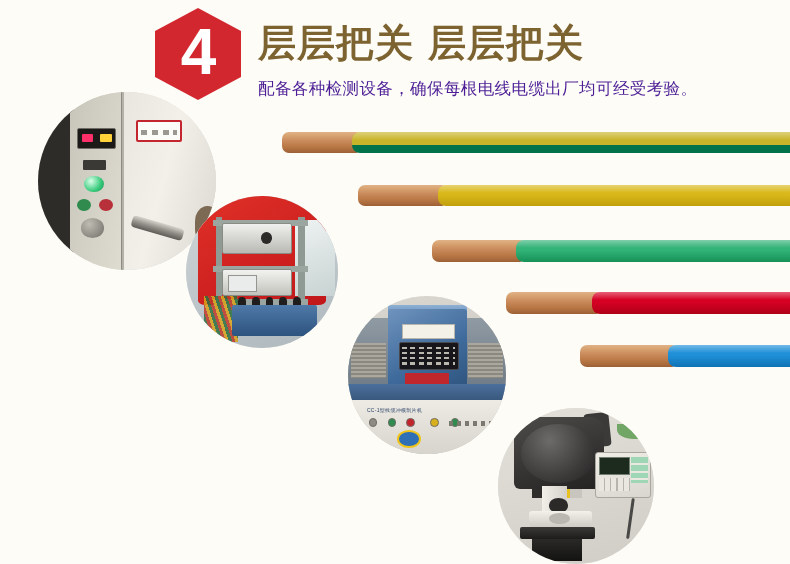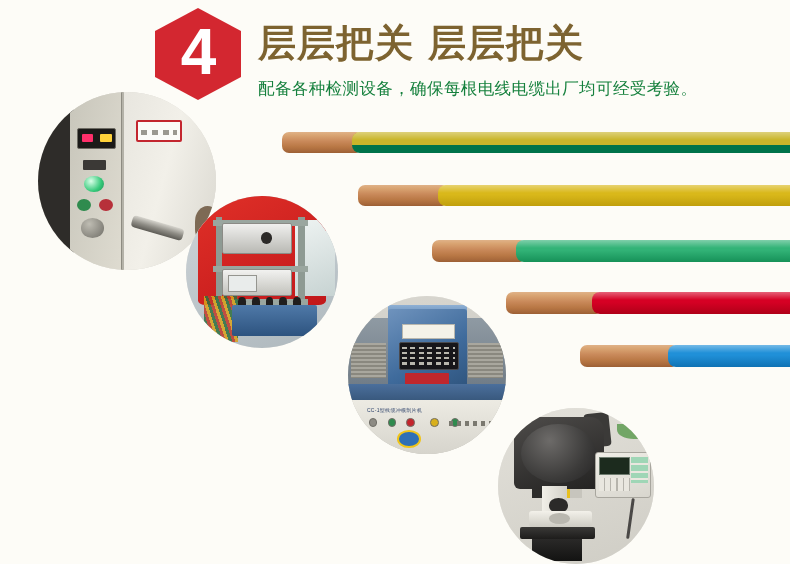--- a/index.html
+++ b/index.html
@@ -213,21 +213,21 @@
 <div id="page" style="background: rgb(253, 252, 247);">
 
   <div class="hex-badge" style="background: rgb(211, 39, 48);">
     <span class="hex-num">4</span>
   </div>
 
   <div class="title" style="color: rgb(125, 99, 48);">
     <span>层层把关</span><span class="gap"></span><span>层层把关</span>
   </div>
 
-  <div class="subtitle" style="color: #15803d;">配备各种检测设备，确保每根电线电缆出厂均可经受考验。</div>
+  <div class="subtitle" style="color: #4c1d95;">配备各种检测设备，确保每根电线电缆出厂均可经受考验。</div>
 
   <div id="wire-layer">
       <div class="wire" style="left: 282px; top: 132px; height: 21px; width: 508px;">
         <div class="copper" style="width: 76px;"></div>
         <div class="sheath split" style="width: 438px;">
           <div class="band" style="top: 0px; height: 62%; background: linear-gradient(rgb(201, 181, 42), rgb(201, 181, 42));"></div>
           <div class="band" style="top: 62%; height: 38%; background: rgb(0, 115, 74);"></div>
         </div>
       </div>
       <div class="wire" style="left: 358px; top: 185px; height: 21px; width: 432px;">

